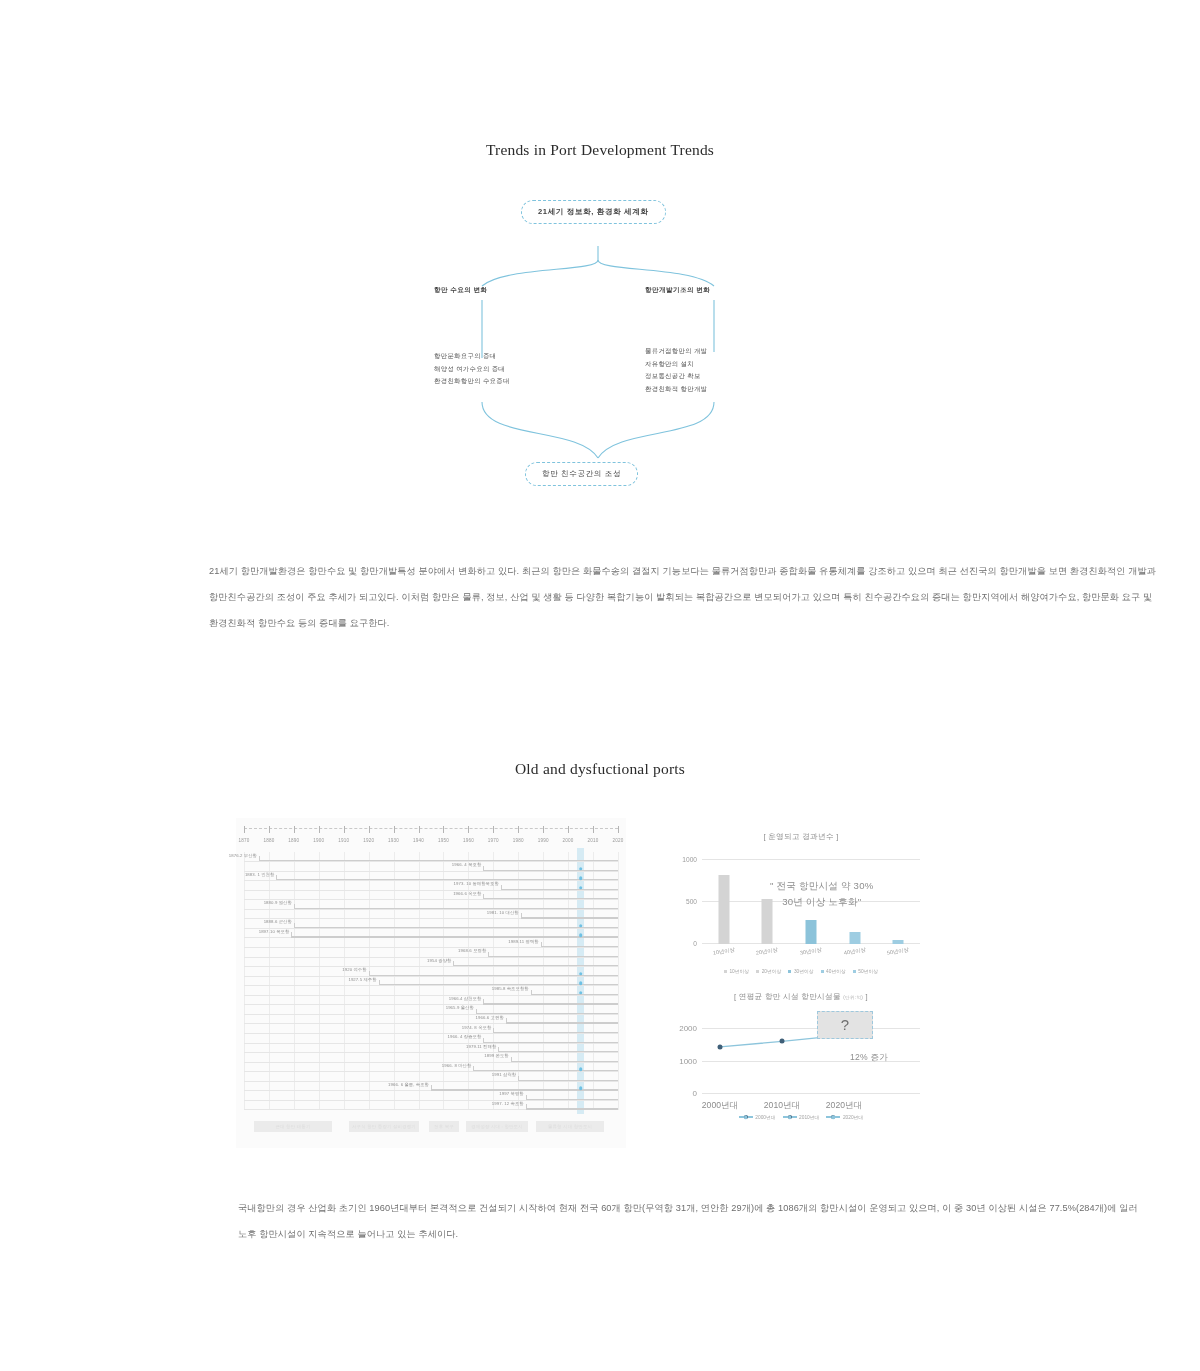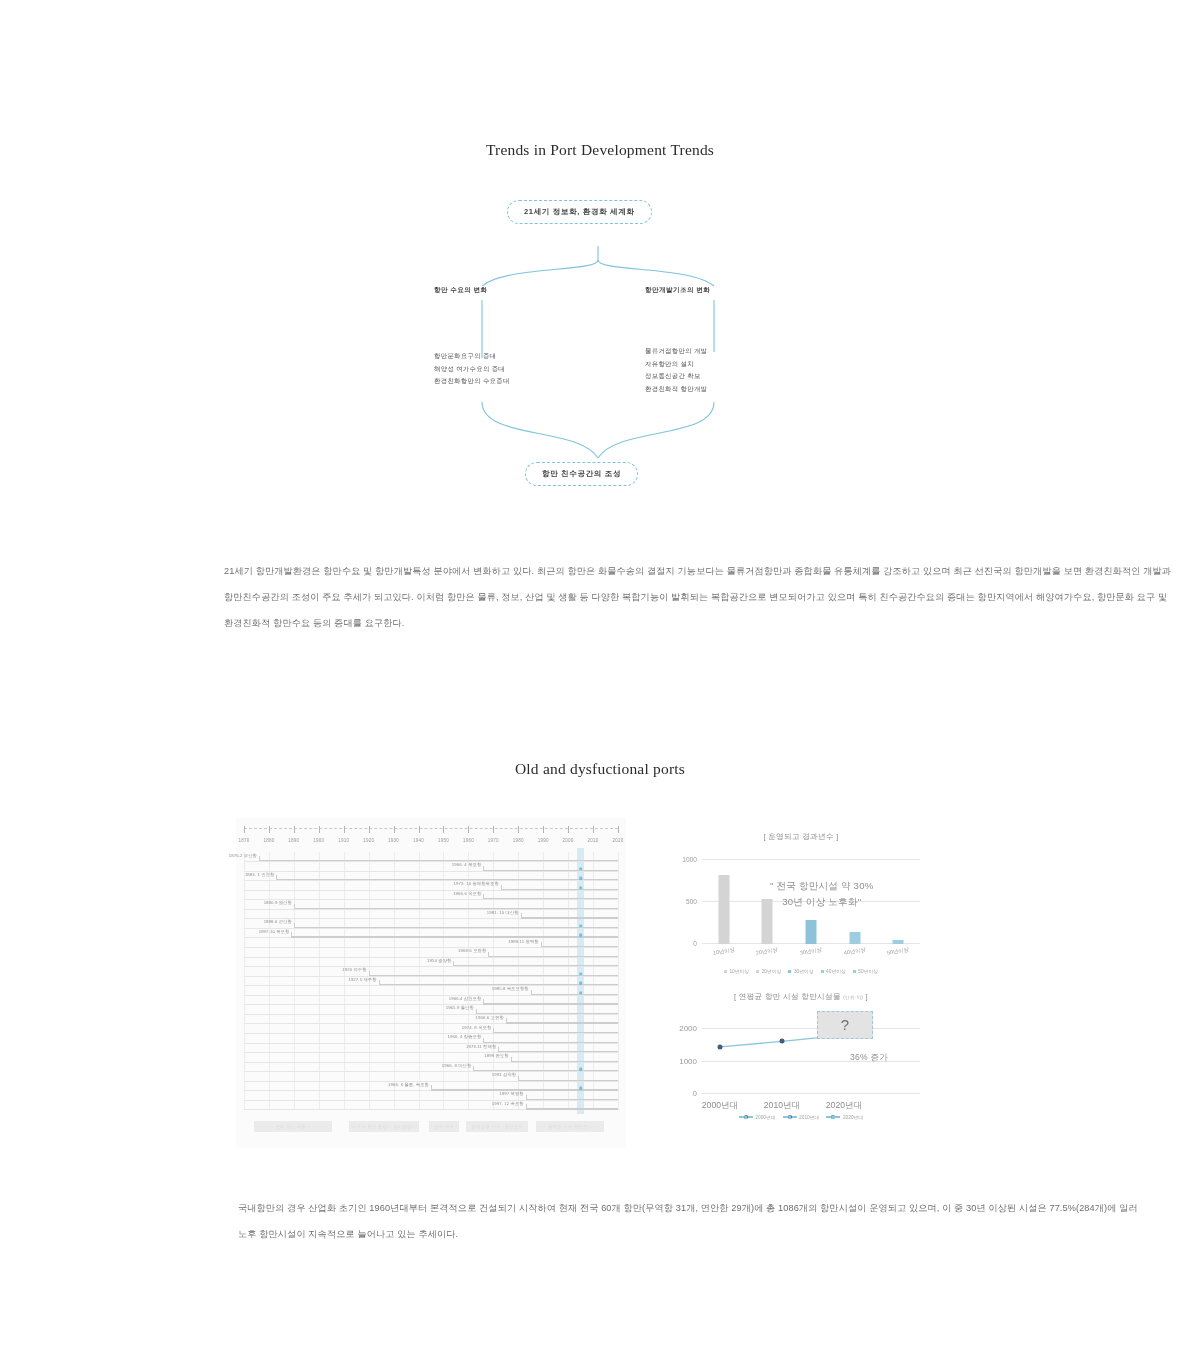--- a/index.html
+++ b/index.html
@@ -46,22 +46,22 @@
     border-radius: 22px;
     background: #fff;
     color: #3f3f3f;
     font-size: 7.6px;
     letter-spacing: 0.6px;
     text-align: center;
     white-space: nowrap;
     padding: 6px 16px;
     font-weight: 700;
   }
-  #node-top { left: 177px; top: 10px; }
-  #node-bottom { left: 195px; top: 272px; font-weight: 700; }
+  #node-top { left: 191px; top: 10px; }
+  #node-bottom { left: 195px; top: 272px; font-weight: 400; }
 
   .branch-label {
     position: absolute;
     font-size: 6.6px;
     font-weight: 700;
     color: #3f3f3f;
     letter-spacing: 0.4px;
     white-space: nowrap;
   }
   #branch-left  { left: 104px; top: 96px; }
@@ -79,21 +79,21 @@
   #details-right { left: 315px; top: 155px; }
 
   
   .body-text {
     position: absolute;
     font-size: 9.2px;
     line-height: 26px;
     color: #6d6d6d;
     letter-spacing: 0.1px;
   }
-  #para-1 { left: 209px; top: 558px; width: 948px; margin-left: 15px; }
+  #para-1 { left: 209px; top: 558px; width: 948px; }
   #para-2 { left: 238px; top: 1195px; width: 900px; }
 
   
   #timeline-card {
     position: absolute;
     left: 236px;
     top: 818px;
     width: 390px;
     height: 330px;
     background: #fbfbfb;
@@ -634,21 +634,21 @@
       <svg width="218" height="78" style="position: absolute; left: 0px; top: 0px;">
         <path d="M 18 30.875 L 80 25.349999999999994 L 142 19.175000000000004" stroke="#8dc5dc" stroke-width="1.4" fill="none"></path>
       </svg>
       <div class="lc-dot" style="left: 18px; bottom: 47.125px; background: rgb(63, 95, 120);"></div>
       <div class="lc-dot" style="left: 80px; bottom: 52.65px; background: rgb(63, 95, 120);"></div>
       <div id="qbox" style="left: 115px; bottom: 55.25px; width: 54px; height: 26px;">?</div>
       <div class="lc-xlab" style="left: 18px;">2000년대</div>
       <div class="lc-xlab" style="left: 80px;">2010년대</div>
       <div class="lc-xlab" style="left: 142px;">2020년대</div>
     </div>
-  <div class="callout" id="line-callout" style="left:190px; top:57px; font-size:8.6px;">36% 증가</div>
+  <div class="callout" id="line-callout" style="left:190px; top:57px; font-size:8.6px;">12% 증가</div>
   <div class="legend-row" id="line-legend" style="top:122px;">
       <div class="legend-item">
         <span class="legend-line" style="background: rgb(141, 197, 220);">
           <span style="position: absolute; left: 50%; top: 50%; width: 4px; height: 4px; border-radius: 50%; transform: translate(-50%, -50%); background: rgb(63, 95, 120);"></span>
         </span>
         <span>2000년대</span>
       </div>
       <div class="legend-item">
         <span class="legend-line" style="background: rgb(141, 197, 220);">
           <span style="position: absolute; left: 50%; top: 50%; width: 4px; height: 4px; border-radius: 50%; transform: translate(-50%, -50%); background: rgb(63, 95, 120);"></span>

